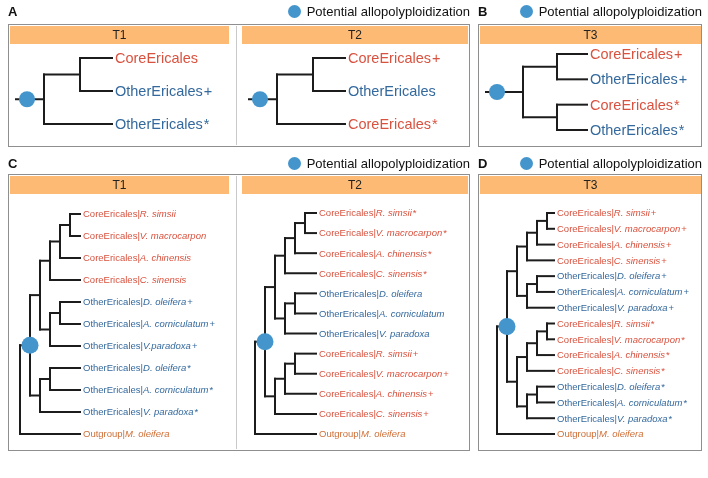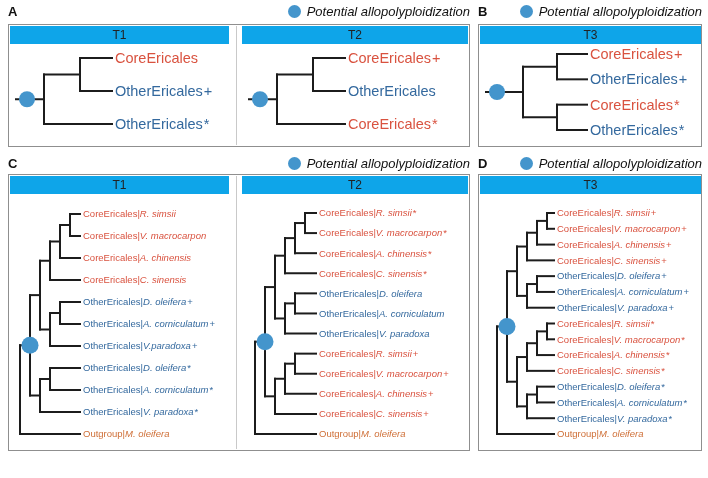--- a/index.html
+++ b/index.html
@@ -1,25 +1,25 @@
 <!DOCTYPE html>
 <html><head>
 <meta charset="utf-8">
 <style>
   html,body{margin:0;padding:0;background:#ffffff;}
   .canvas{position:relative;width:708px;height:478px;background:#ffffff;
           font-family:"Liberation Sans",sans-serif;overflow:hidden;}
   .panel-head{position:absolute;height:18px;display:flex;align-items:center;
               justify-content:space-between;}
   .letter{font-weight:bold;font-size:13px;color:#111;}
-  .legend{display:flex;align-items:center;gap:6px;font-style:italic;}
+  .legend{display:flex;align-items:center;gap:6px;}
   .legend-dot{width:13px;height:13px;border-radius:50%;}
   .legend-text{font-size:13px;color:#111;}
   .box{position:absolute;border:1px solid #8f8f8f;background:#ffffff;box-sizing:border-box;}
-  .hcell{position:absolute;top:1px;height:18px;background:#0ea5e9;
+  .hcell{position:absolute;top:1px;height:18px;background:#fdba74;
          display:flex;align-items:center;justify-content:center;
          font-size:12px;color:#222;}
   .vdivider{position:absolute;top:1px;bottom:1px;width:1px;background:#c9c9c9;}
   svg{position:absolute;overflow:visible;}
 </style>
 </head>
 <body>
 
 <div class="canvas">
 

